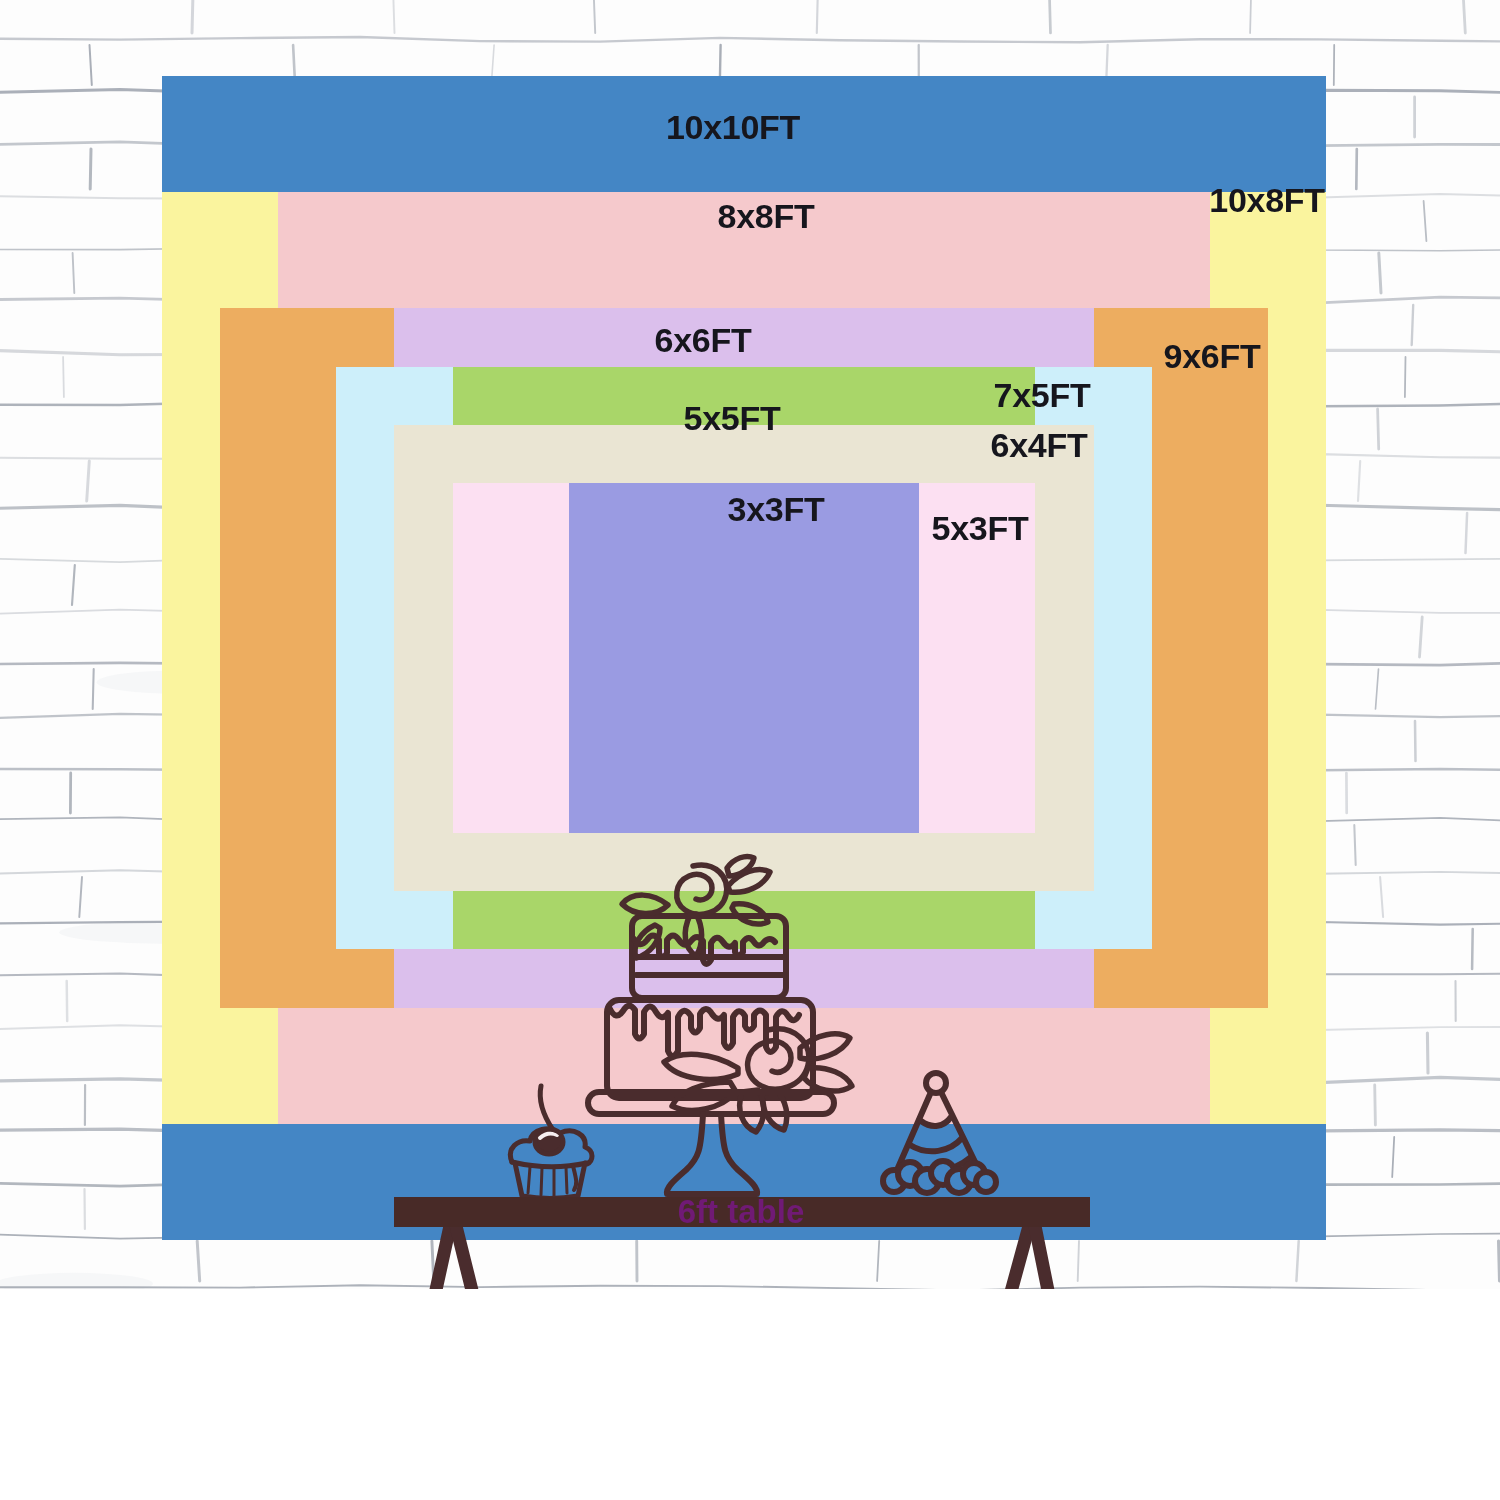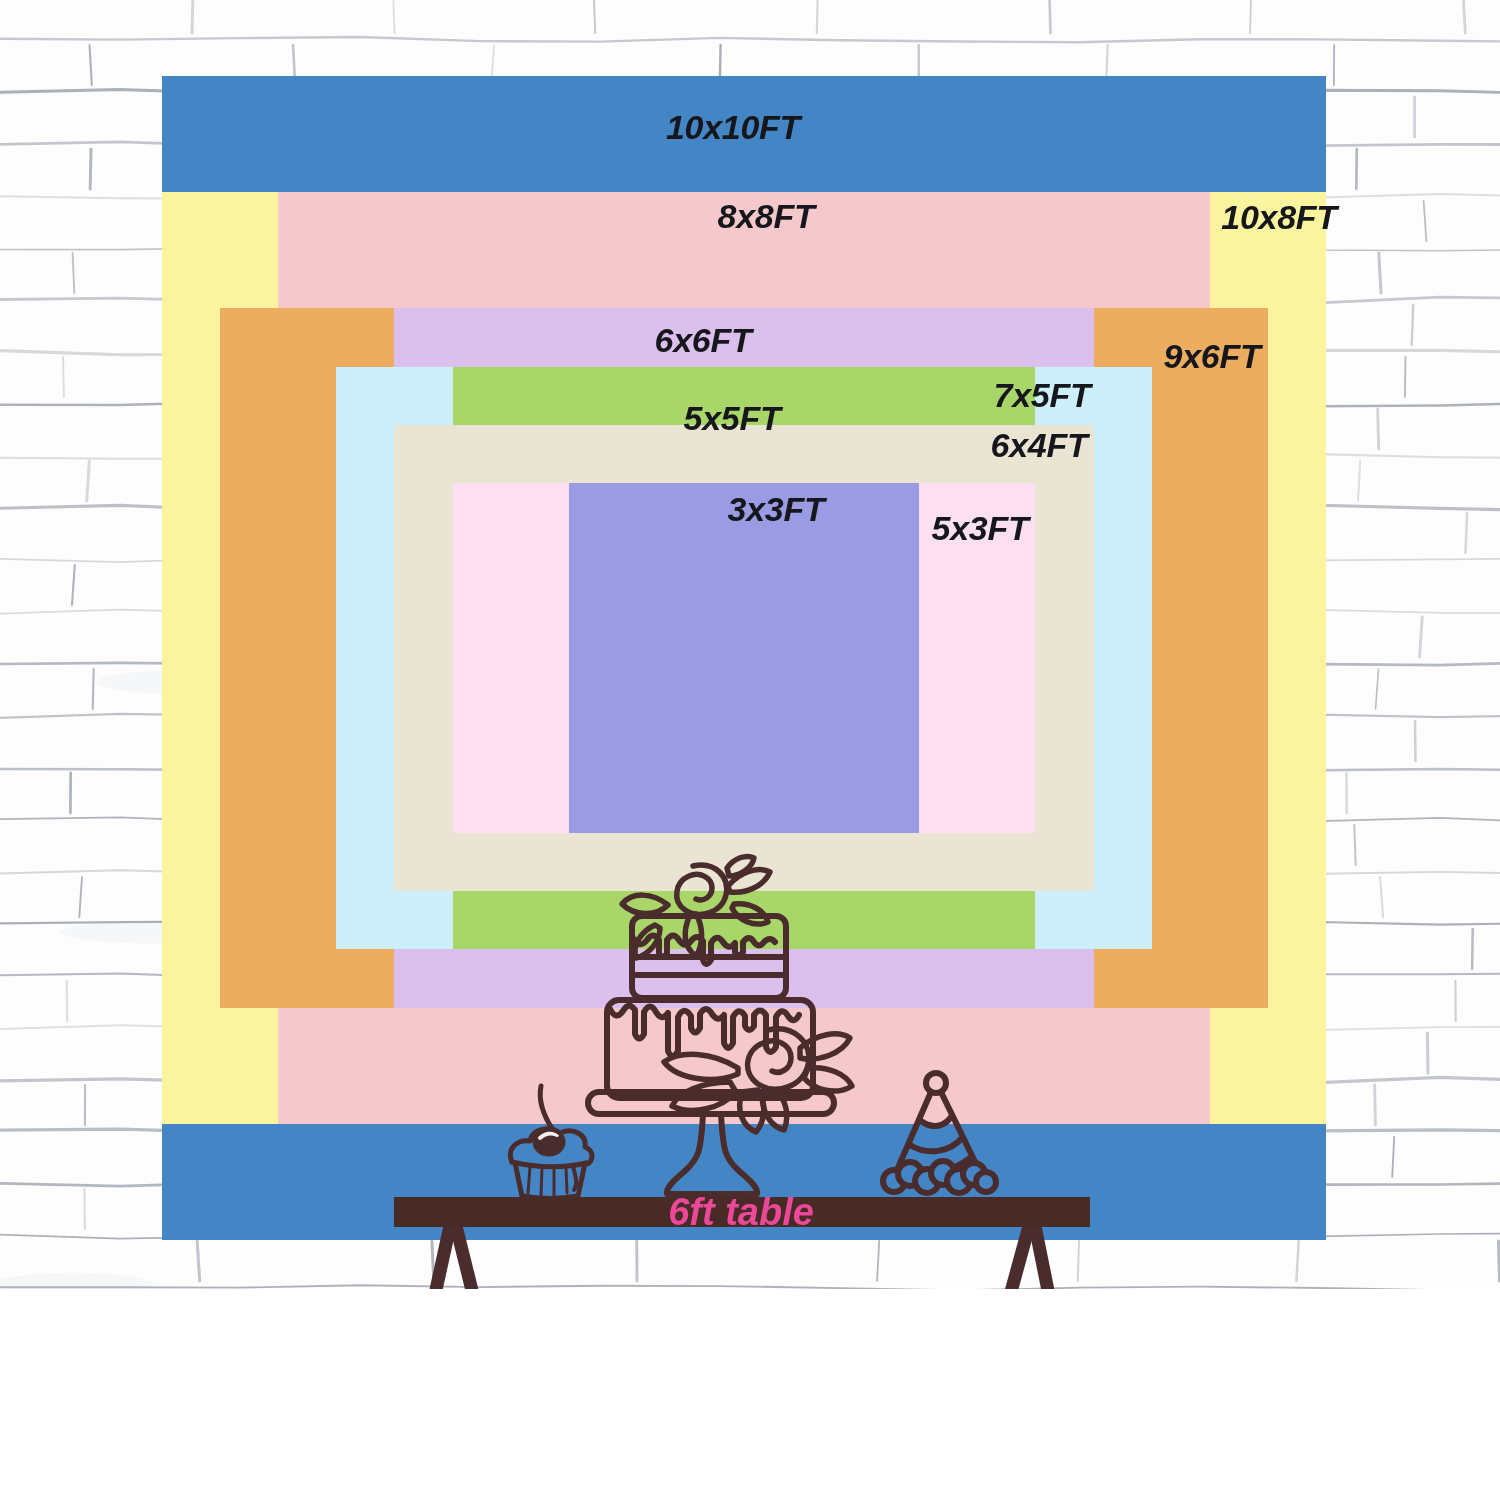--- a/index.html
+++ b/index.html
@@ -1,46 +1,46 @@
 <!DOCTYPE html>
 <html><head>
 <meta charset="utf-8">
 <style>
   html,body{margin:0;padding:0;background:#ffffff;}
   body{width:1500px;height:1500px;overflow:hidden;font-family:"Liberation Sans","DejaVu Sans",sans-serif;}
-  .stage{position:relative;width:1500px;height:1289px;overflow:hidden;font-style:italic;}
+  .stage{position:relative;width:1500px;height:1289px;overflow:hidden;}
   .stage > svg, .layer, .lbl{position:absolute;}
   #wall{left:0;top:0;}
   #art{left:0;top:0;z-index:30;}
   .layer{z-index:10;}
   .lbl{z-index:20;transform:translate(-50%,-50%);font-size:34px;font-weight:600;
        color:#16161d;letter-spacing:-0.3px;white-space:nowrap;}
   
   .l-10x10{left:162px;top:76px;width:1164px;height:1164px;}
   .l-10x8 {left:162px;top:192px;width:1164px;height:932px;}
   .l-8x8  {left:278px;top:192px;width:932px;height:932px;}
   .l-9x6  {left:220px;top:308px;width:1048px;height:700px;}
   .l-6x6  {left:394px;top:308px;width:700px;height:700px;}
   .l-7x5  {left:336px;top:367px;width:816px;height:582px;}
   .l-5x5  {left:453px;top:367px;width:582px;height:582px;}
   .l-6x4  {left:394px;top:425px;width:700px;height:466px;}
   .l-5x3  {left:453px;top:483px;width:582px;height:350px;}
   .l-3x3  {left:569px;top:483px;width:350px;height:350px;}
   
   .p-10x10{left:733px;top:127px;}
   .p-8x8  {left:766px;top:216px;}
-  .p-10x8 {left:1267px;top:217px;margin-left:12px;}
+  .p-10x8 {left:1267px;top:200px;}
   .p-6x6  {left:703px;top:340px;}
   .p-9x6  {left:1212px;top:356px;}
   .p-5x5  {left:732px;top:394px;margin-top:24px;}
   .p-7x5  {left:1042px;top:395px;}
   .p-6x4  {left:1039px;top:445px;}
   .p-3x3  {left:776px;top:509px;}
   .p-5x3  {left:980px;top:528px;text-align:center;}
-  .p-table{left:741px;top:1212px;z-index:40;font-size:38px;color:#ec4899;letter-spacing:0;}
+  .p-table{left:741px;top:1212px;z-index:40;font-size:33px;color:#701a75;letter-spacing:0;}
 </style>
 </head>
 <body>
 
 <div class="stage">
 
   <svg id="wall" width="1500" height="1500" viewBox="0 0 1500 1500">
       <rect x="0" y="0" width="1500" height="1500" fill="#fdfdfd"></rect>
       <ellipse cx="358.1712597515434" cy="1370.2398970490322" rx="98.99933330714703" ry="24.83170334622264" fill="#c9cdd5" opacity="0.12"></ellipse>
       <ellipse cx="74.01176285929978" cy="1283.675335231237" rx="78.87881249189377" ry="10.849701460450888" fill="#c9cdd5" opacity="0.12"></ellipse>

